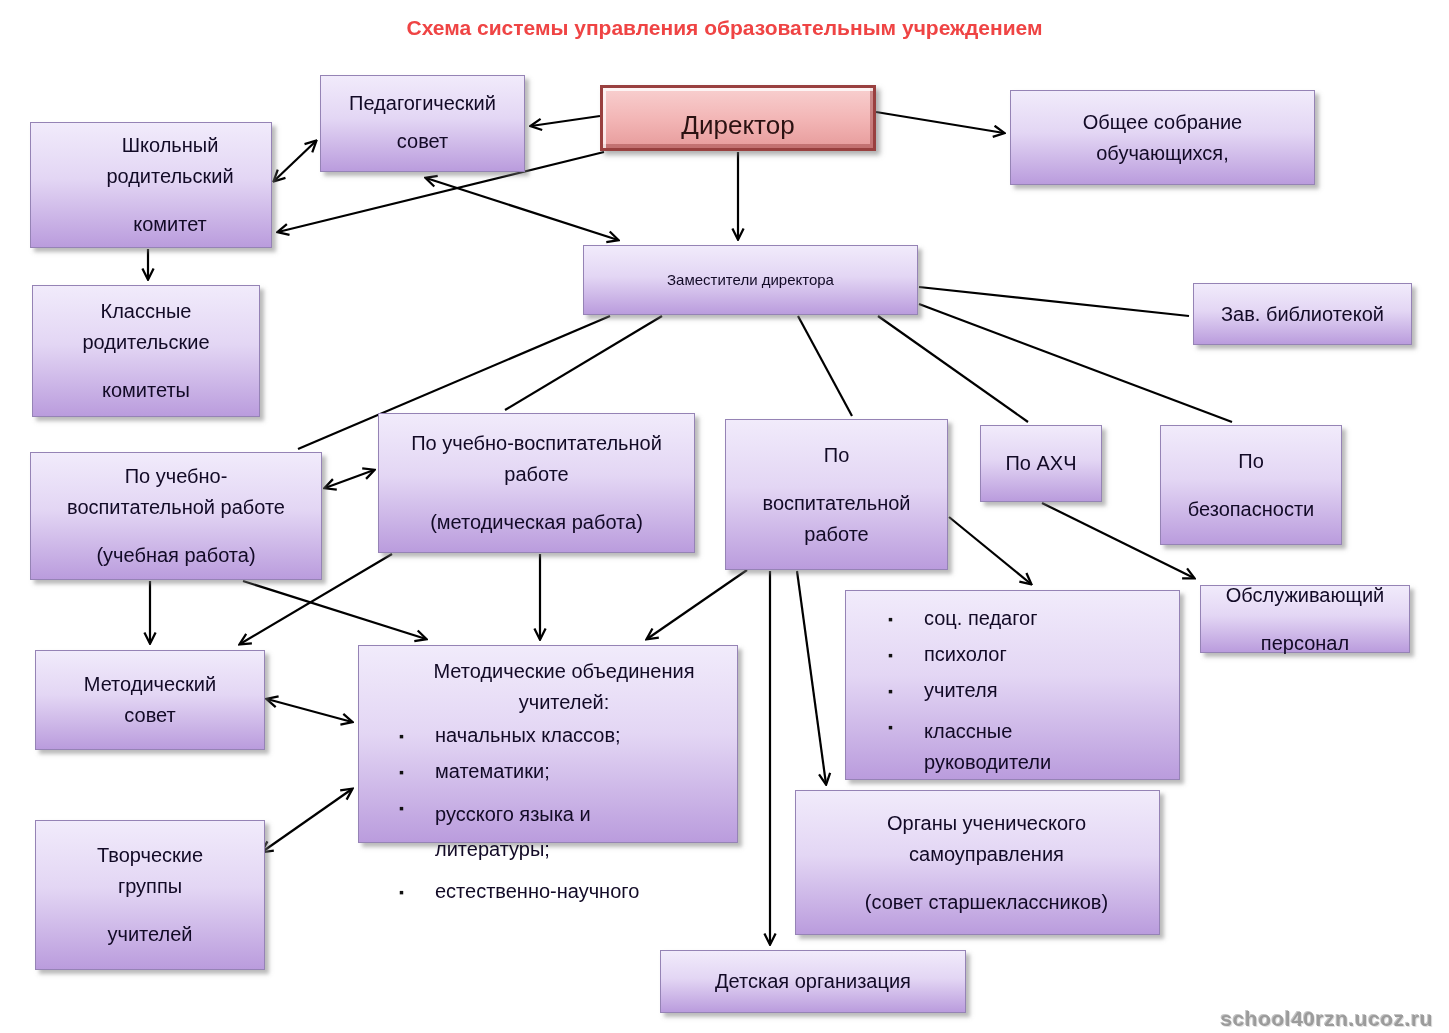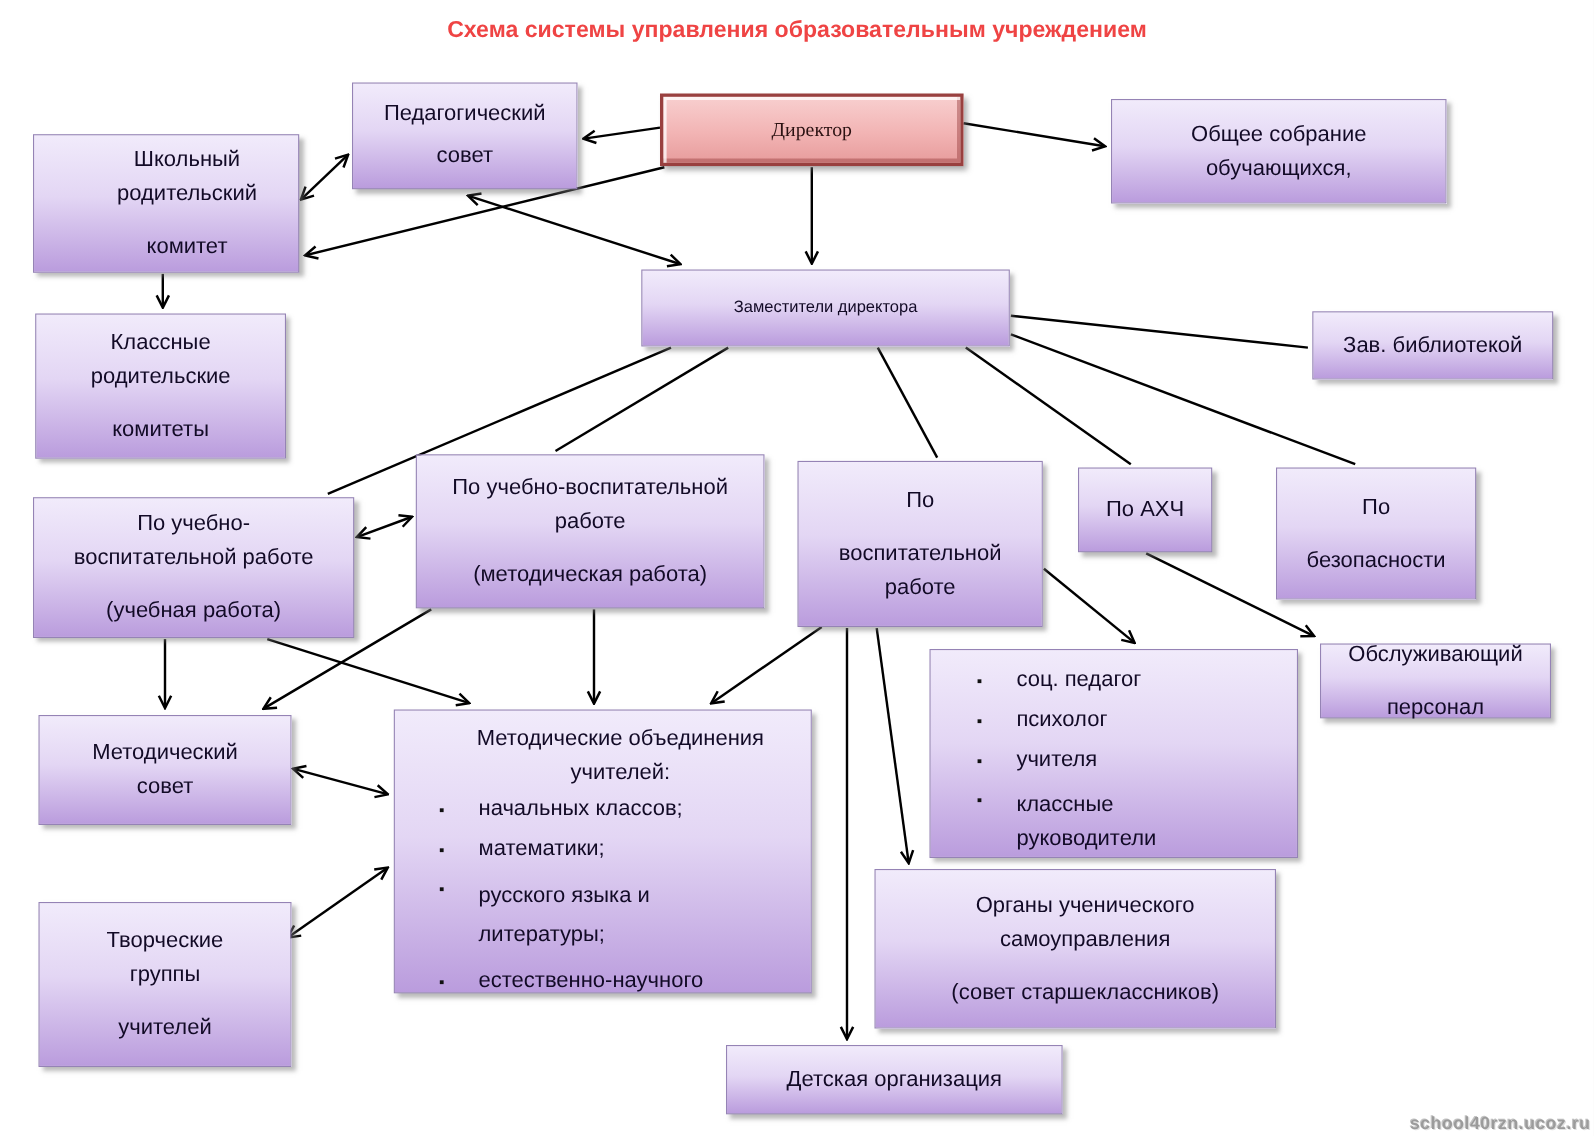--- a/index.html
+++ b/index.html
@@ -23,21 +23,21 @@
     box-sizing:border-box;padding:4px 6px;
   }
   .box .ln{margin:5px 0;}
   .box .gap{margin-top:22px;}
 
   .director{
     background:linear-gradient(180deg,#f8cfcf 0%,#f2b4b4 55%,#e79c9c 100%);
     border:3px solid #99403f;
     box-shadow:inset 3px 3px 0 rgba(255,255,255,.75), inset -3px -4px 0 rgba(150,60,60,.45),
                4px 4px 5px rgba(110,110,110,.55);
-    font-family:Liberation Serif, serif;font-size:18px;color:#2b1212;
+    font-family:Liberation Sans, sans-serif;font-size:26px;color:#2b1212;justify-content:flex-end;
   }
 
   .list{align-items:flex-start;justify-content:flex-start;text-align:left;}
   .lrow{display:grid;grid-template-columns:36px auto;align-items:start;margin:7px 0;}
   .lrow .bul{font-size:14px;line-height:22px;color:#111;}
   .hdr{width:100%;text-align:center;margin:4px 0 2px 0;}
 
   
   [data-name="node-director"]{left:600px;top:85px;width:276px;height:66px;}
   [data-name="node-ped-sovet"]{left:320px;top:75px;width:205px;height:97px;justify-content:space-between;padding:12px 6px 14px;}
@@ -47,27 +47,27 @@
   [data-name="node-zav-bibl"]{left:1193px;top:283px;width:219px;height:62px;}
   [data-name="node-klassnye"]{left:32px;top:285px;width:228px;height:132px;}
   [data-name="node-uchebnaya"]{left:30px;top:452px;width:292px;height:128px;}
   [data-name="node-metodicheskaya"]{left:378px;top:413px;width:317px;height:140px;}
   [data-name="node-vospit"]{left:725px;top:419px;width:223px;height:151px;}
   [data-name="node-ahch"]{left:980px;top:425px;width:122px;height:77px;}
   [data-name="node-bezopasnost"]{left:1160px;top:425px;width:182px;height:120px;}
   [data-name="node-sots-list"]{left:845px;top:590px;width:335px;height:190px;padding:10px 8px 8px 42px;}
   [data-name="node-obsluzh"]{left:1200px;top:585px;width:210px;height:68px;}
   [data-name="node-metod-sovet"]{left:35px;top:650px;width:230px;height:100px;}
-  [data-name="node-metod-obed"]{left:358px;top:645px;width:380px;height:258px;padding:10px 8px 8px 40px;}
+  [data-name="node-metod-obed"]{left:358px;top:645px;width:380px;height:198px;padding:10px 8px 8px 40px;}
   [data-name="node-tvorcheskie"]{left:35px;top:820px;width:230px;height:150px;}
   [data-name="node-organy"]{left:795px;top:790px;width:365px;height:145px;padding-left:24px;}
   [data-name="node-detskaya"]{left:660px;top:950px;width:306px;height:63px;}
 
   .watermark{
-    position:absolute;right:3px;bottom:2px;font-size:16px;font-weight:bold;color:#9b9b9b;
+    position:absolute;right:16px;bottom:2px;font-size:21px;font-weight:bold;color:#9b9b9b;
     text-shadow:1px 1px 0 #e2e2e2,-1px -1px 0 #c4c4c4;letter-spacing:.5px;text-align:right;
   }
 </style>
 </head>
 <body>
 
 <div class="canvas" data-name="org-chart-canvas">
 
   <div class="title" data-name="page-title">Схема системы управления образовательным учреждением</div>
 

